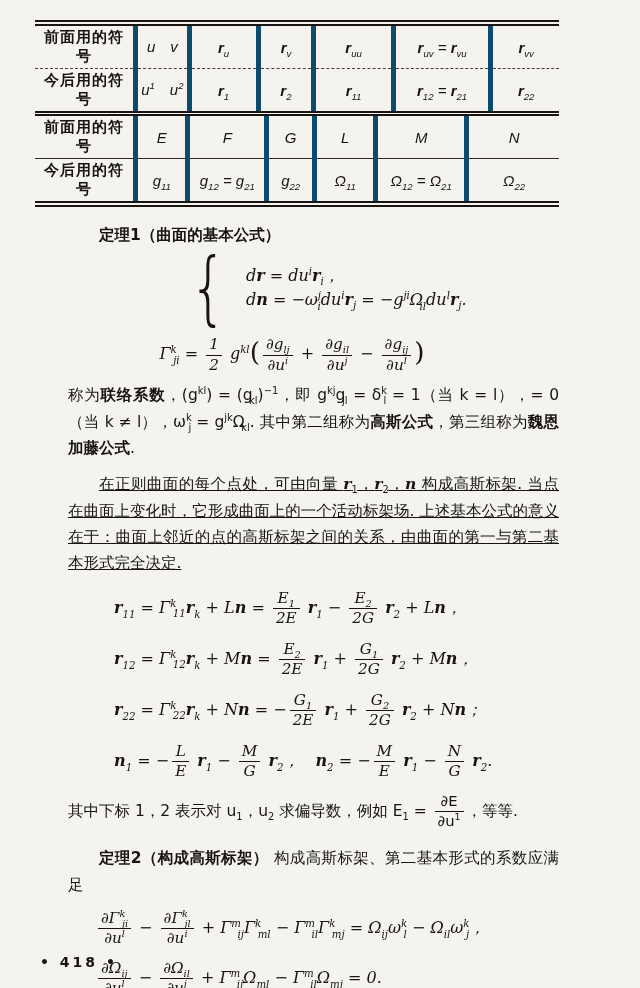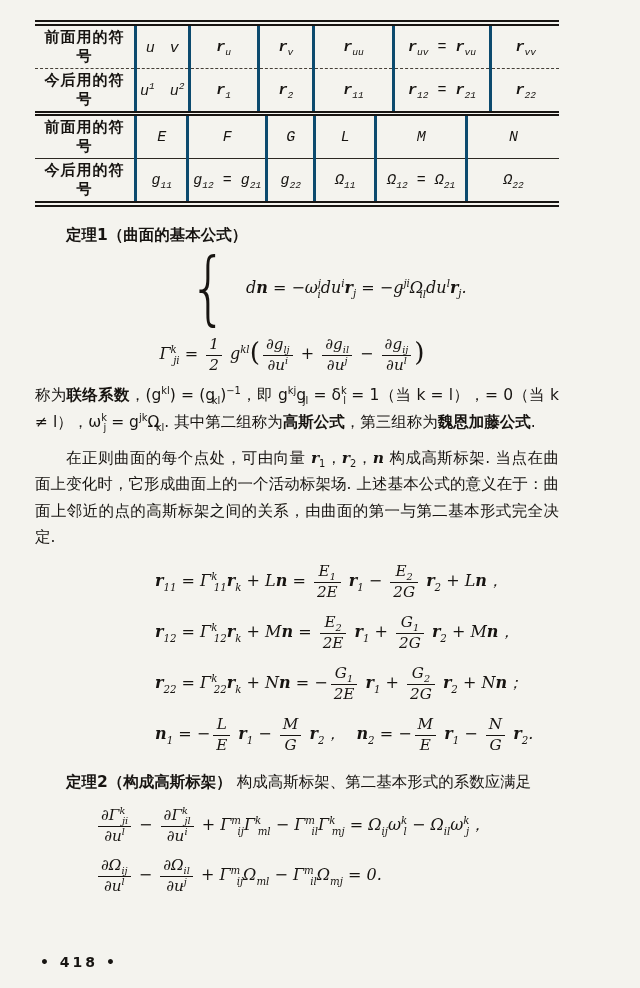--- a/index.html
+++ b/index.html
@@ -14,24 +14,24 @@
     width:592px; height:988px;
     padding:20px 33px 0 35px;
     position:relative;
     overflow:hidden;
   }
   
   table { width:100%; border-collapse:collapse; table-layout:fixed; }
   table.t1 { border-top:6px double #181512; border-bottom:5px double #181512; }
   table.t2 { border-bottom:6px double #181512; }
   td {
-    border-left:3px solid #0c4a6e;
+    border-left:5px solid #0c4a6e;
     text-align:center; vertical-align:middle;
     height:34px; padding:2px 2px;
-    font-family:Liberation Mono, monospace;
+    font-family:Liberation Sans, sans-serif;
     font-style:italic; font-size:15px;
   }
   td:first-child { border-left:none; }
   td.tl {
     font-family:"DejaVu Sans","Liberation Sans",sans-serif;
     font-style:normal; font-weight:700; font-size:15px; letter-spacing:1px;
   }
   table.t1 tr:first-child td { border-bottom:1px dashed #453f37; }
   table.t2 tr:first-child td { border-bottom:1px solid #2c2822; }
   
@@ -40,41 +40,41 @@
     font-style:italic; font-size:16px;
   }
   sub,sup { font-size:64%; line-height:0; }
   sup + sub { margin-left:-0.35em; }
   em { font-weight:700; font-style:italic; }
   .fr { display:inline-block; vertical-align:middle; text-align:center; margin:0 3px; line-height:1.15; font-size:0.95em; }
   .fr .nu { display:block; border-bottom:1.4px solid currentColor; padding:0 3px 1px; }
   .fr .de { display:block; padding:1px 3px 0; }
   .bp { font-size:165%; font-style:normal; vertical-align:-6%; }
   
-  .cn { font-size:15.5px; line-height:1.7; text-align:justify; }
+  .cn { font-size:15.5px; line-height:1.7; text-align:justify;margin-left:33px; }
   .cn i, .cn em, .cn .mv { font-family:"DejaVu Serif","Liberation Serif",serif; font-style:italic; }
   .thm-line { margin-top:15px; text-indent:2em; font-size:15.5px; }
   .thm-title { font-weight:700; }
   .where { margin-top:8px; font-weight:700; font-size:15.5px; }
   .sys { display:flex; align-items:center; margin:2px 0 0 148px; }
   .brace { font-size:80px; font-weight:200; line-height:0.95; margin-right:12px;
            font-family:"DejaVu Sans",sans-serif; transform:scaleX(0.75); }
   .sys-lines div { line-height:24px; }
   .ceq { text-align:center; margin:10px 0 8px -10px; }
-  .deqs { margin-left:120px; }
+  .deqs { margin-left:79px; }
   .deq { margin:13px 0; white-space:nowrap; }
   .t2eqs { margin-left:60px; }
   .t2eq { margin:12px 0; white-space:nowrap; }
   .section-h {
     margin-top:12px; font-size:20px; font-weight:400; letter-spacing:0.5px;
     font-family:"DejaVu Sans","Liberation Sans",sans-serif;
   }
   .footer { position:absolute; left:40px; bottom:18px; font-weight:700;
             font-size:14px; letter-spacing:3px; }
-  .p-indent { text-indent:2em; }
+  .p-indent { text-indent:2em;text-decoration:underline; }
   .mt6 { margin-top:6px; } .mt10 { margin-top:10px; }
 </style>
 </head>
 <body style="background: rgb(244, 243, 238); color: rgb(23, 20, 17);">
 
 <div class="page">
 
   <table class="t1">
     <colgroup>
       <col style="width:19.2%">
@@ -139,39 +139,41 @@
   </tbody>
     </table>
 
   <div class="thm-line cn">
     <span class="thm-title">定理1（曲面的基本公式）</span>
   </div>
 
   <div class="sys">
     <span class="brace">{</span>
     <div class="sys-lines math">
+      <div>d<em>r</em> = du<sup>i</sup><em>r</em><sub>i</sub>，</div>
       <div>d<em>n</em> = −ω<sup>j</sup><sub>i</sub>du<sup>i</sup><em>r</em><sub>j</sub> = −g<sup>ji</sup>Ω<sub>il</sub>du<sup>l</sup><em>r</em><sub>j</sub>.</div>
     </div>
   </div>
 
 
   <div class="ceq math">Γ<sup>k</sup><sub>ji</sub> = <span class="fr"><span class="nu">1</span><span class="de">2</span></span> g<sup>kl</sup><span class="bp">(</span><span class="fr"><span class="nu">∂g<sub>lj</sub></span><span class="de">∂u<sup>i</sup></span></span> + <span class="fr"><span class="nu">∂g<sub>il</sub></span><span class="de">∂u<sup>j</sup></span></span> − <span class="fr"><span class="nu">∂g<sub>ij</sub></span><span class="de">∂u<sup>l</sup></span></span><span class="bp">)</span></div>
 
   <div class="cn mt6">称为<b>联络系数</b>，(g<sup>kl</sup>) = (g<sub>kl</sub>)<sup>−1</sup>，即 g<sup>kj</sup>g<sub>jl</sub> = δ<sup>k</sup><sub>l</sub> = 1（当 k = l），= 0（当 k ≠ l），ω<sup>k</sup><sub>j</sub> = g<sup>jk</sup>Ω<sub>kl</sub>. 其中第二组称为<b>高斯公式</b>，第三组称为<b>魏恩加藤公式</b>.</div>
 
   <div class="cn p-indent mt10">在正则曲面的每个点处，可由向量 <em>r</em><sub>1</sub>，<em>r</em><sub>2</sub>，<em>n</em> 构成高斯标架. 当点在曲面上变化时，它形成曲面上的一个活动标架场. 上述基本公式的意义在于：曲面上邻近的点的高斯标架之间的关系，由曲面的第一与第二基本形式完全决定.</div>
 
 
   <div class="deqs math">
     <div class="deq"><em>r</em><sub>11</sub> = Γ<sup>k</sup><sub>11</sub><em>r</em><sub>k</sub> + L<em>n</em> = <span class="fr"><span class="nu">E<sub>1</sub></span><span class="de">2E</span></span> <em>r</em><sub>1</sub> − <span class="fr"><span class="nu">E<sub>2</sub></span><span class="de">2G</span></span> <em>r</em><sub>2</sub> + L<em>n</em>，</div>
     <div class="deq"><em>r</em><sub>12</sub> = Γ<sup>k</sup><sub>12</sub><em>r</em><sub>k</sub> + M<em>n</em> = <span class="fr"><span class="nu">E<sub>2</sub></span><span class="de">2E</span></span> <em>r</em><sub>1</sub> + <span class="fr"><span class="nu">G<sub>1</sub></span><span class="de">2G</span></span> <em>r</em><sub>2</sub> + M<em>n</em>，</div>
     <div class="deq"><em>r</em><sub>22</sub> = Γ<sup>k</sup><sub>22</sub><em>r</em><sub>k</sub> + N<em>n</em> = −<span class="fr"><span class="nu">G<sub>1</sub></span><span class="de">2E</span></span> <em>r</em><sub>1</sub> + <span class="fr"><span class="nu">G<sub>2</sub></span><span class="de">2G</span></span> <em>r</em><sub>2</sub> + N<em>n</em>；</div>
     <div class="deq"><em>n</em><sub>1</sub> = −<span class="fr"><span class="nu">L</span><span class="de">E</span></span> <em>r</em><sub>1</sub> − <span class="fr"><span class="nu">M</span><span class="de">G</span></span> <em>r</em><sub>2</sub>，　<em>n</em><sub>2</sub> = −<span class="fr"><span class="nu">M</span><span class="de">E</span></span> <em>r</em><sub>1</sub> − <span class="fr"><span class="nu">N</span><span class="de">G</span></span> <em>r</em><sub>2</sub>.</div>
   </div>
 
+  <div class="cn mt6">其中下标 1，2 表示对 u<sub>1</sub>，u<sub>2</sub> 求偏导数，例如 E<sub>1</sub> = <span class="fr"><span class="nu">∂E</span><span class="de">∂u<sup>1</sup></span></span>，等等.</div>
 
 
   <div class="thm-line cn">
     <span class="thm-title">定理2（构成高斯标架）</span>
     <span>构成高斯标架、第二基本形式的系数应满足</span>
   </div>
 
   <div class="t2eqs math">
     <div class="t2eq"><span class="fr"><span class="nu">∂Γ<sup>k</sup><sub>ji</sub></span><span class="de">∂u<sup>l</sup></span></span> − <span class="fr"><span class="nu">∂Γ<sup>k</sup><sub>jl</sub></span><span class="de">∂u<sup>i</sup></span></span> + Γ<sup>m</sup><sub>ij</sub>Γ<sup>k</sup><sub>ml</sub> − Γ<sup>m</sup><sub>il</sub>Γ<sup>k</sup><sub>mj</sub> = Ω<sub>ij</sub>ω<sup>k</sup><sub>l</sub> − Ω<sub>il</sub>ω<sup>k</sup><sub>j</sub>，</div>
     <div class="t2eq"><span class="fr"><span class="nu">∂Ω<sub>ij</sub></span><span class="de">∂u<sup>l</sup></span></span> − <span class="fr"><span class="nu">∂Ω<sub>il</sub></span><span class="de">∂u<sup>j</sup></span></span> + Γ<sup>m</sup><sub>ij</sub>Ω<sub>ml</sub> − Γ<sup>m</sup><sub>il</sub>Ω<sub>mj</sub> = 0.</div>

